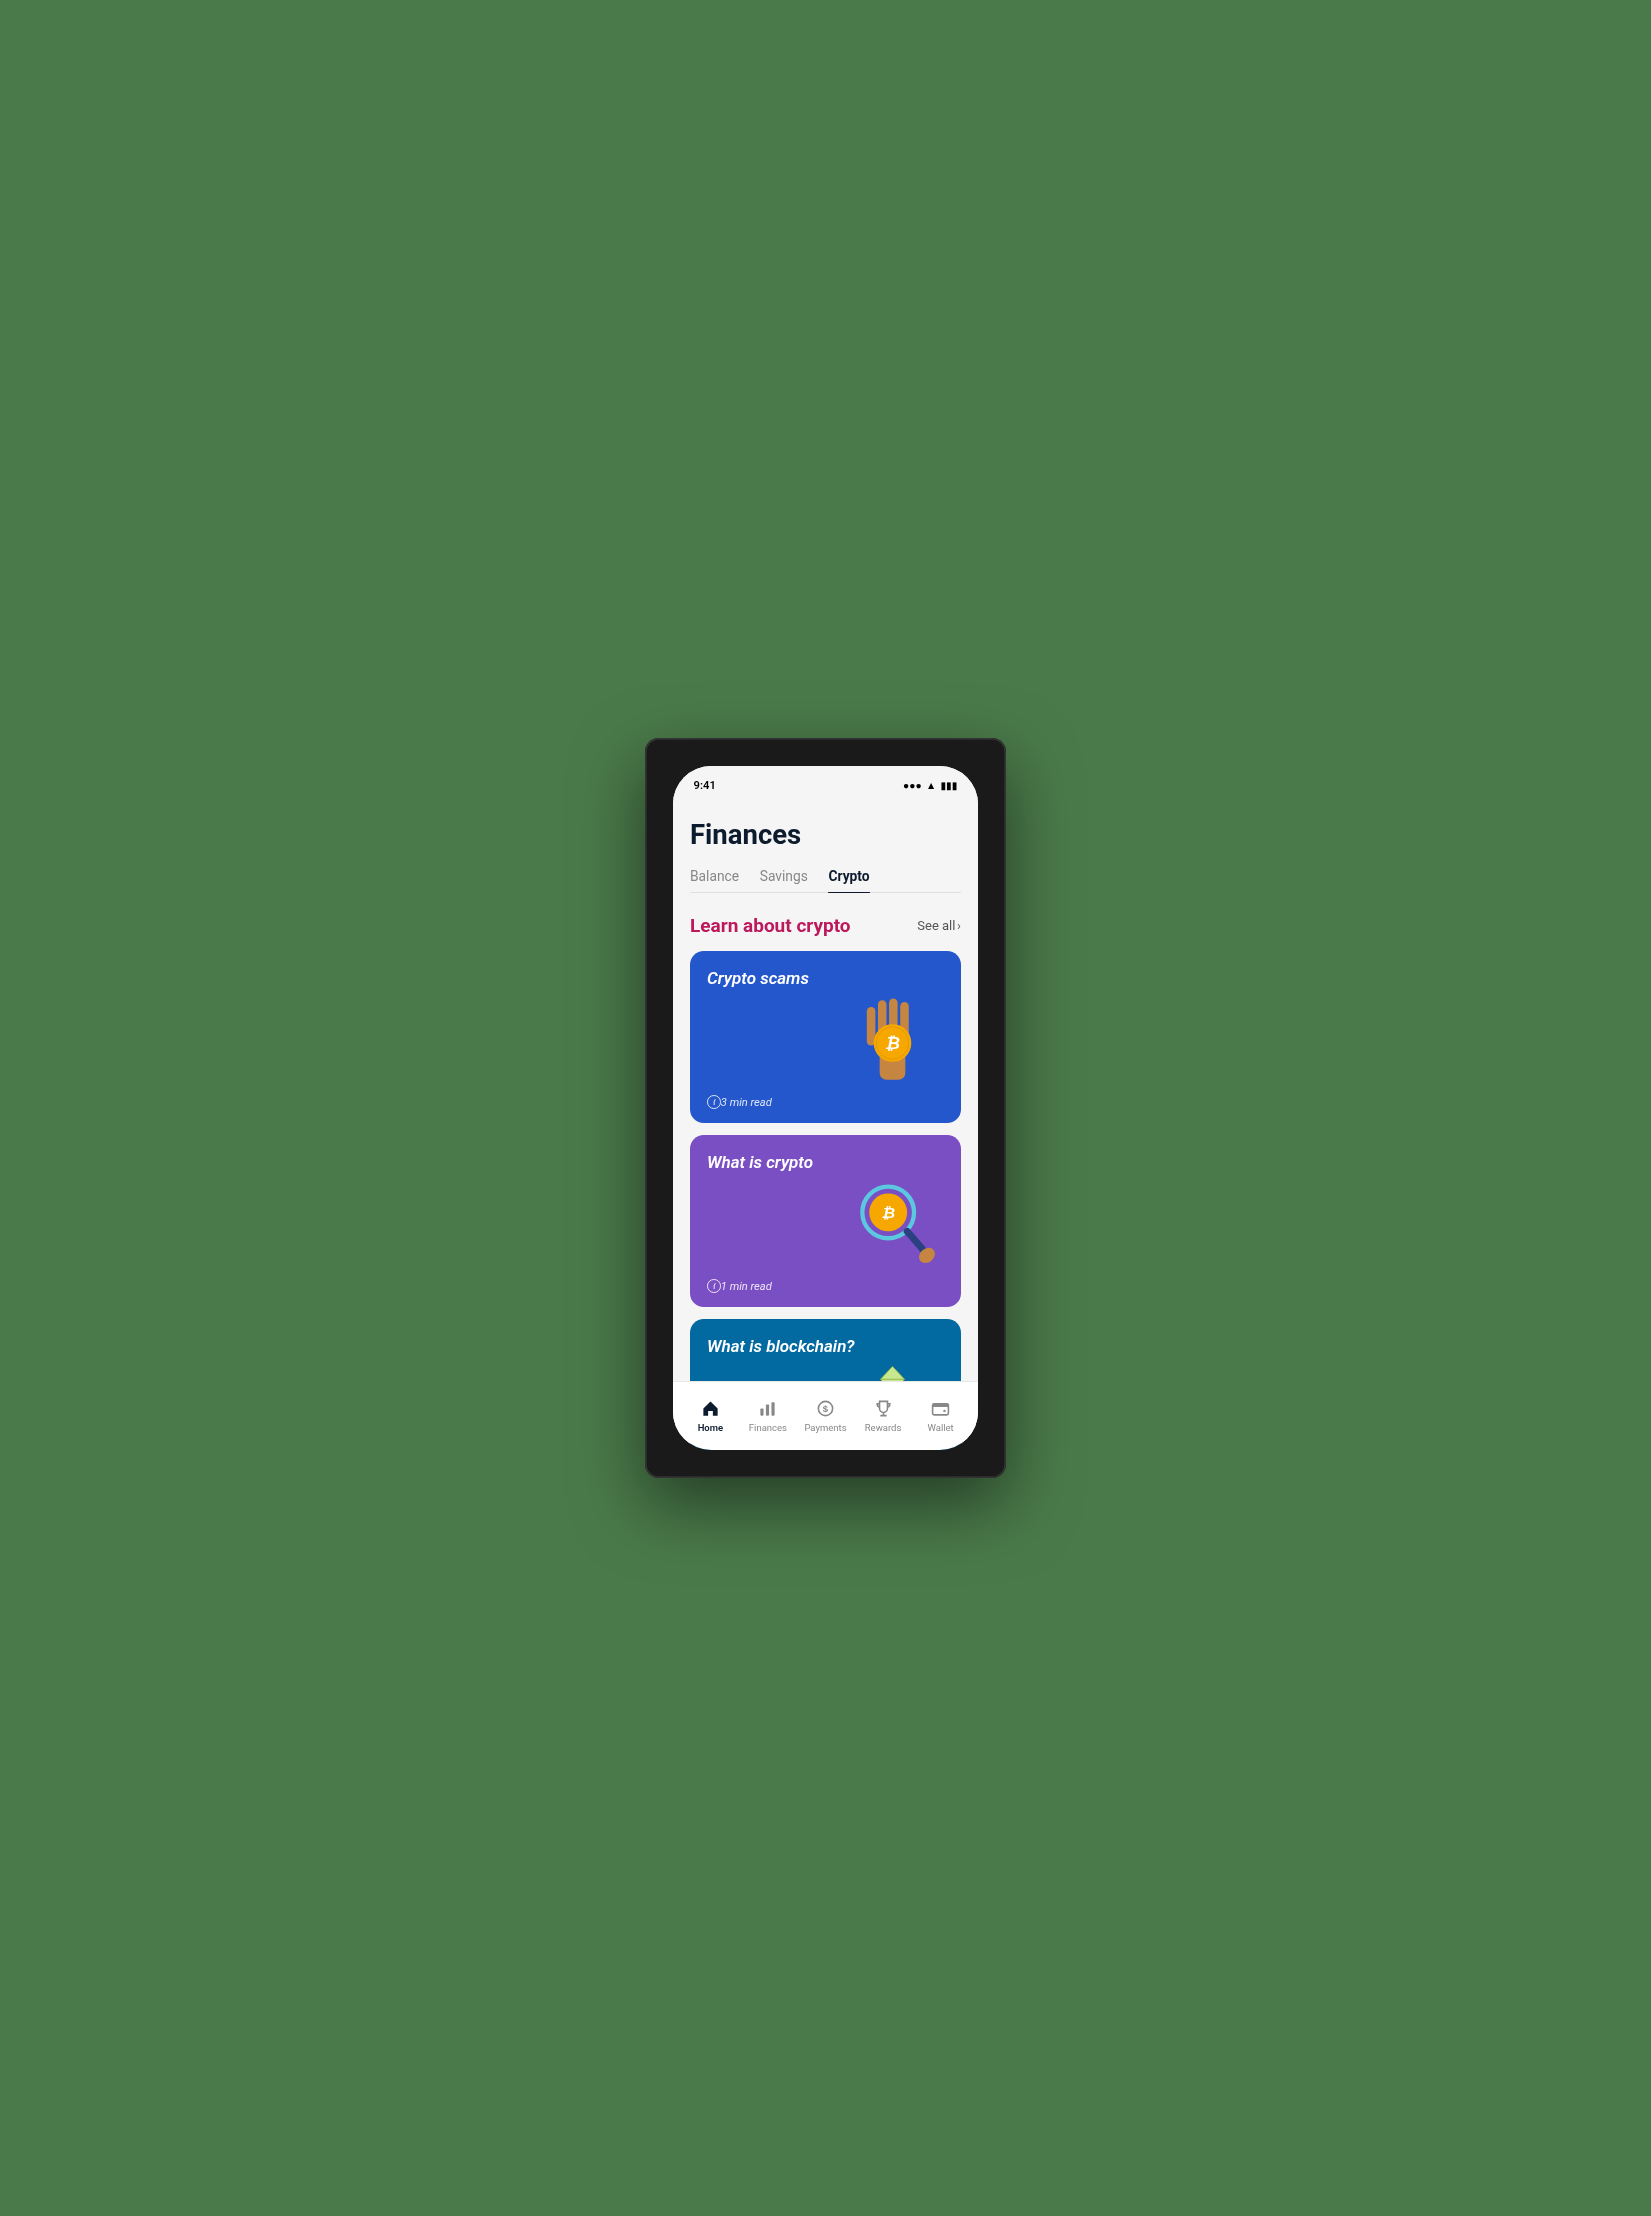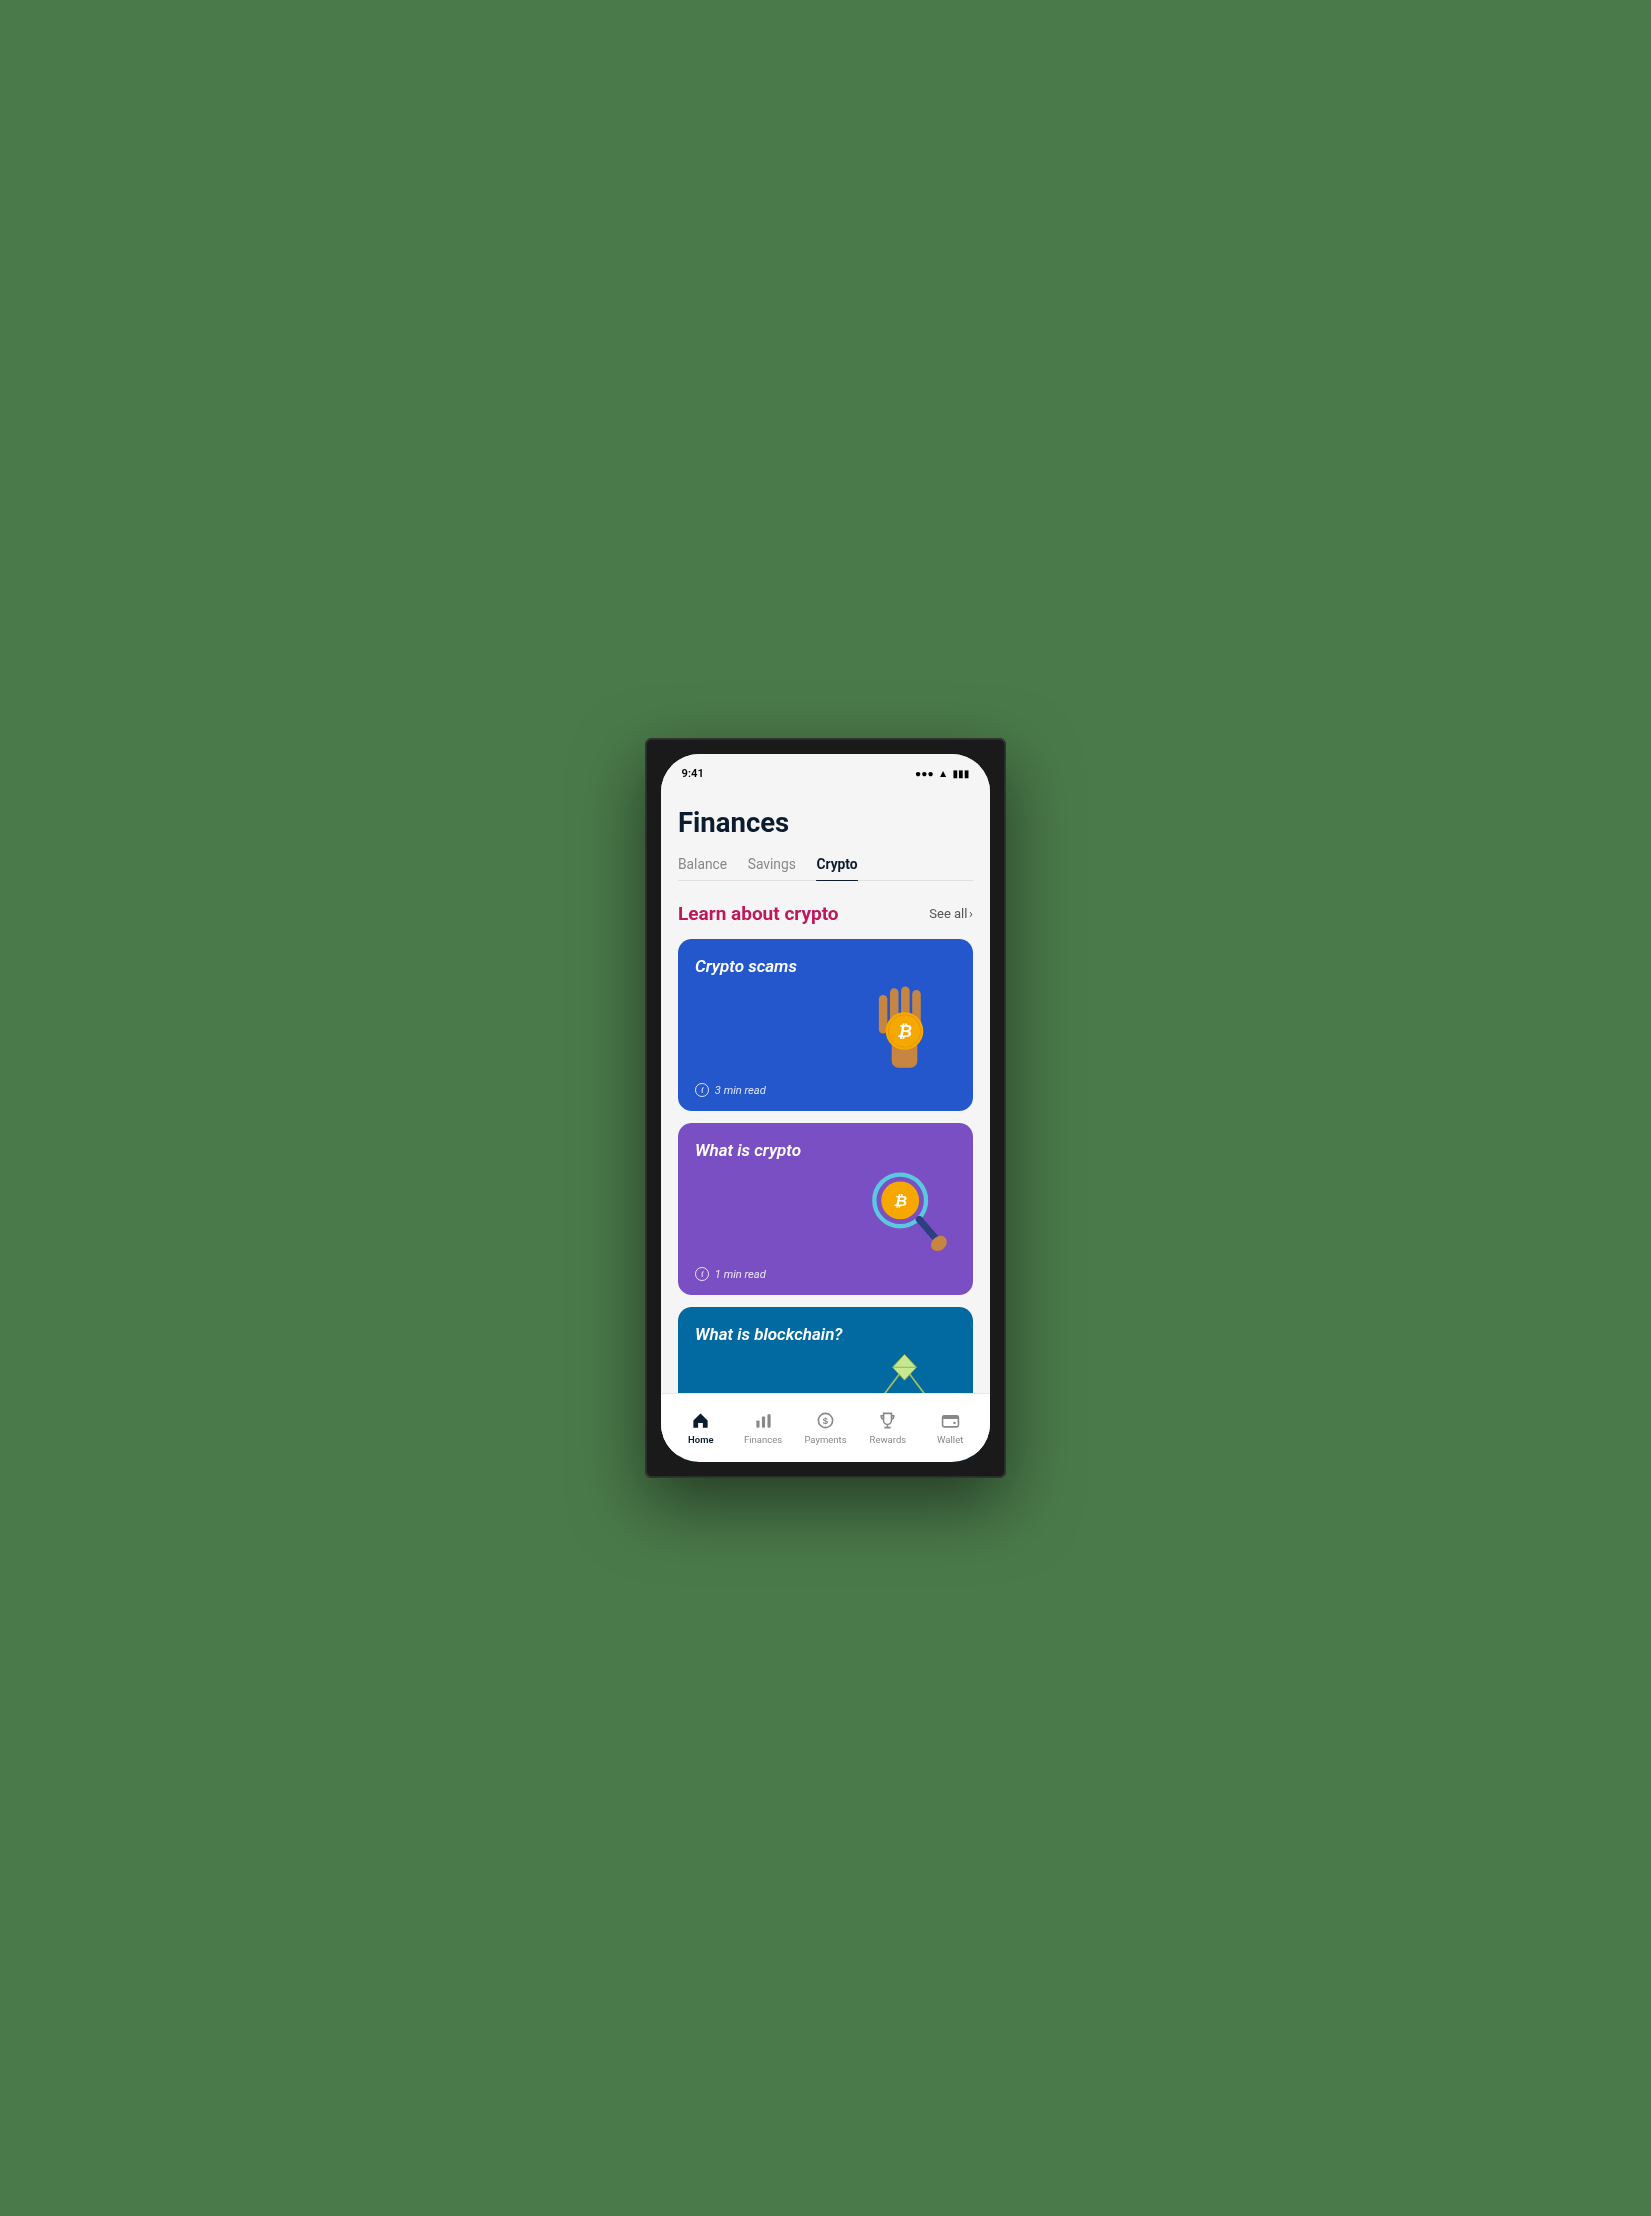--- a/index.html
+++ b/index.html
@@ -10,22 +10,22 @@
       justify-content: center;
       align-items: center;
       min-height: 100vh;
       font-family: -apple-system, BlinkMacSystemFont, 'Segoe UI', Roboto, sans-serif;
     }
 
     .phone-outer {
       width: 361px;
       height: 740px;
       background: #1a1a1a;
-      border-radius: 7px;
-      padding: 16px;
+      border-radius: 14px;
+      padding: 28px;
       box-shadow: 0 26px 69px rgba(0,0,0,0.5), inset 0 0 0 1.7px #333;
       position: relative;
     }
 
     .phone-screen {
       width: 100%;
       height: 100%;
       background: #f5f5f5;
       border-radius: 38px;
       overflow: hidden;
@@ -162,21 +162,21 @@
       color: #fff;
       margin-bottom: 6.9px;
     }
 
     .card-meta {
       position: absolute;
       bottom: 13.8px;
       left: 17px;
       display: flex;
       align-items: center;
-      gap: 6px;
+      gap: 0;
       color: rgba(255,255,255,0.85);
       font-size: 11.2px;
     }
 
     .clock-icon {
       width: 13.8px;
       height: 13.8px;
       border: 1.7px solid rgba(255,255,255,0.85);
       border-radius: 50%;
       display: inline-block;

